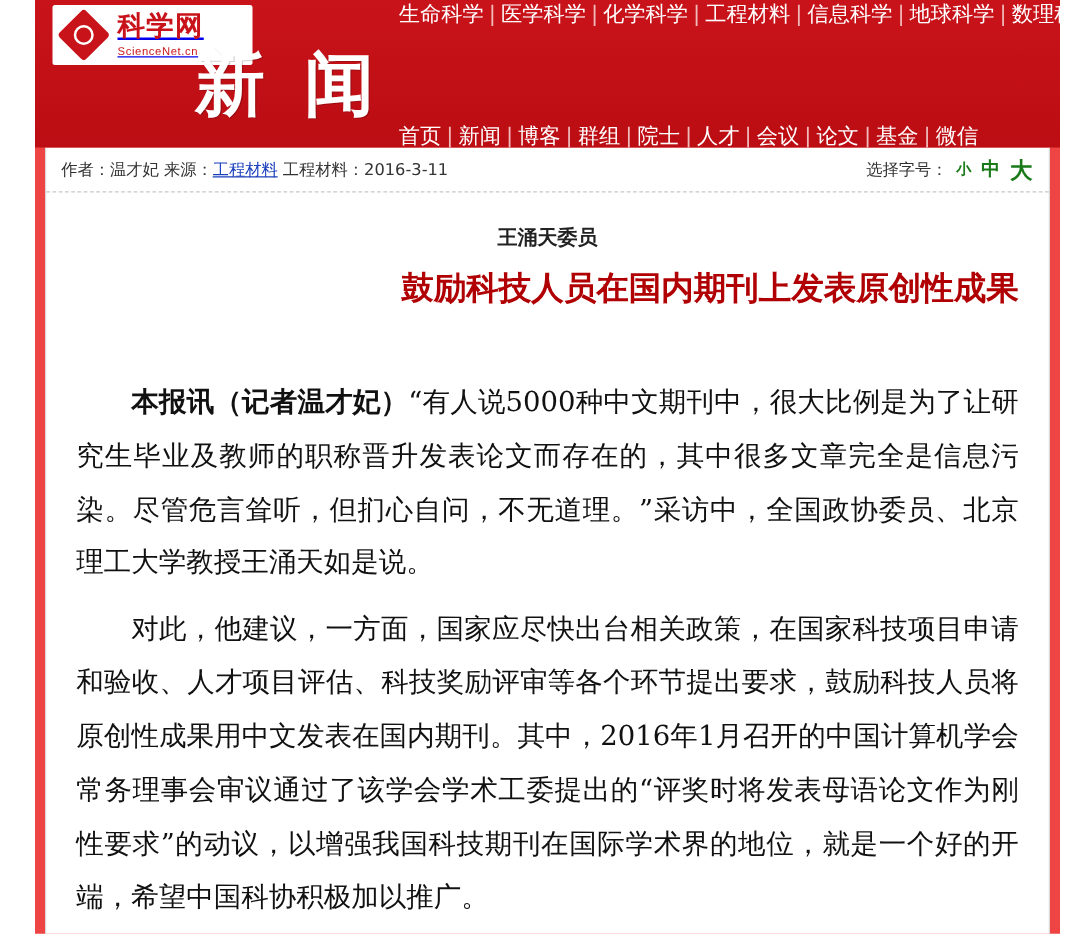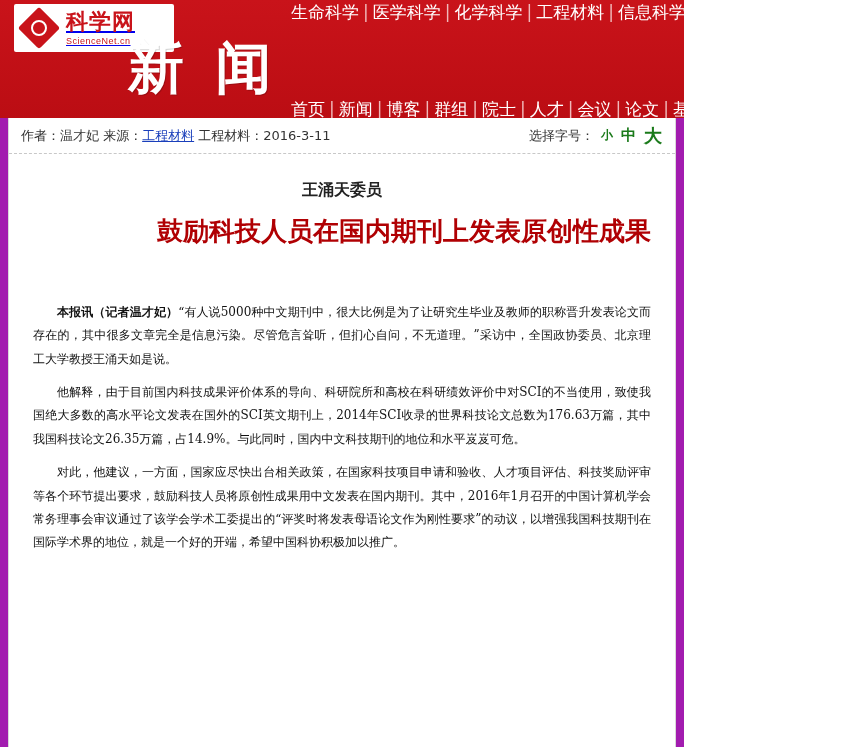--- a/index.html
+++ b/index.html
@@ -8,24 +8,25 @@
     background: #ffffff;
   }
   body {
     width: 860px;
     height: 747px;
     font-family: "Liberation Sans", sans-serif;
     color: #000;
     overflow: hidden;
   }
   .page {
-    width: 684px;
+    width: 820px;
     height: 747px;
     position: relative;
-    background: #a21caf;
+    background: #ef4444;
+    margin-left: 28px;
   }
 
   
   .header {
     height: 118px;
     background: #c00000;
     background: linear-gradient(to bottom, #c9131a 0%, #bb0d13 100%);
     position: relative;
     display: flex;
     align-items: stretch;
@@ -193,21 +194,21 @@
   .headline {
     text-align: right;
     font-size: 26px;
     font-weight: bold;
     color: #b00003;
     font-family: "DejaVu Sans", "Liberation Sans", sans-serif;
     line-height: 1.3;
   }
   .body {
     margin-top: 52px;
-    font-size: 12px;
+    font-size: 22px;
     line-height: 1.95;
     color: #111;
     font-family: "DejaVu Serif", "Liberation Serif", serif;
     text-align: justify;
   }
   .para {
     margin: 0 0 10px 0;
     text-indent: 2em;
   }
   .para b {
@@ -253,19 +254,18 @@
         <span class="size-btn l">大</span>
       </div>
     </div>
 
     <div class="article">
       <div class="subtitle">王涌天委员</div>
       <div class="headline">鼓励科技人员在国内期刊上发表原创性成果</div>
 
       <div class="body">
         <p class="para"><b>本报讯（记者温才妃）</b><span>“有人说5000种中文期刊中，很大比例是为了让研究生毕业及教师的职称晋升发表论文而存在的，其中很多文章完全是信息污染。尽管危言耸听，但扪心自问，不无道理。”采访中，全国政协委员、北京理工大学教授王涌天如是说。</span></p>
-        <p class="para"><span>他解释，由于目前国内科技成果评价体系的导向、科研院所和高校在科研绩效评价中对SCI的不当使用，致使我国绝大多数的高水平论文发表在国外的SCI英文期刊上，2014年SCI收录的世界科技论文总数为176.63万篇，其中我国科技论文26.35万篇，占14.9%。与此同时，国内中文科技期刊的地位和水平岌岌可危。</span></p>
         <p class="para"><span>对此，他建议，一方面，国家应尽快出台相关政策，在国家科技项目申请和验收、人才项目评估、科技奖励评审等各个环节提出要求，鼓励科技人员将原创性成果用中文发表在国内期刊。其中，2016年1月召开的中国计算机学会常务理事会审议通过了该学会学术工委提出的“评奖时将发表母语论文作为刚性要求”的动议，以增强我国科技期刊在国际学术界的地位，就是一个好的开端，希望中国科协积极加以推广。</span></p>
       </div>
     </div>
 
   </div>
 </div>
 
 </body></html>

